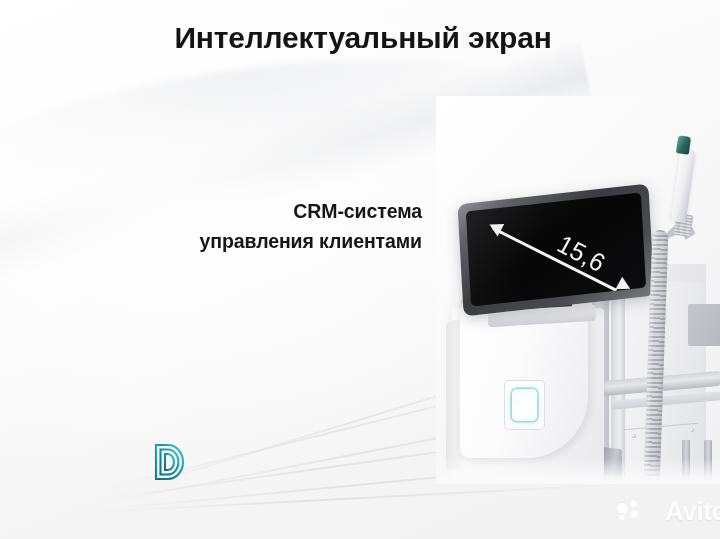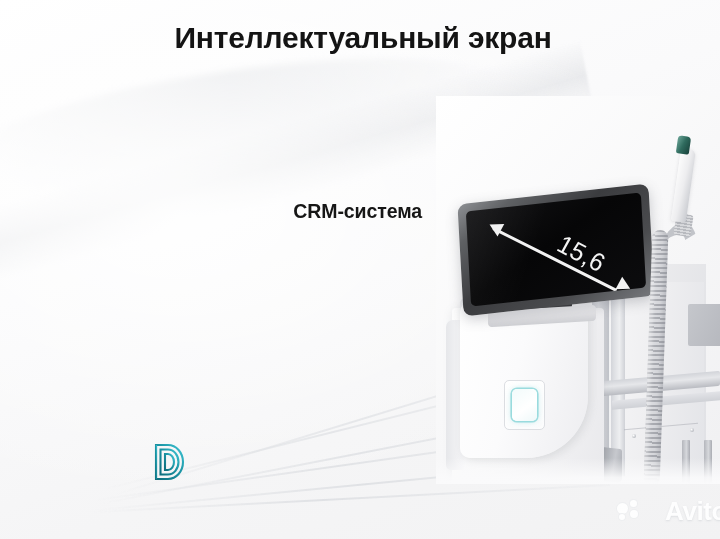--- a/index.html
+++ b/index.html
@@ -513,20 +513,21 @@
     <span class="ray" style="width:540px; top:124px; transform:rotate(-8deg);"></span>
     <span class="ray" style="width:600px; top:152px; transform:rotate(-5.5deg);"></span>
     <span class="ray" style="width:520px; top:184px; transform:rotate(-3deg);"></span>
   </div>
   <div class="bg-vign"></div>
 
   <div class="headline">Интеллектуальный экран</div>
 
   <div class="copy">
     <div>CRM-система</div>
+    <div>управления клиентами</div>
   </div>
 
   <div class="product">
     <div class="prod-bg"></div>
 
     <div class="tower"></div>
     <div class="tower-face"></div>
     <div class="tower-bar-a"></div>
     <div class="tower-bar-b"></div>
     <div class="blk-right"></div>

